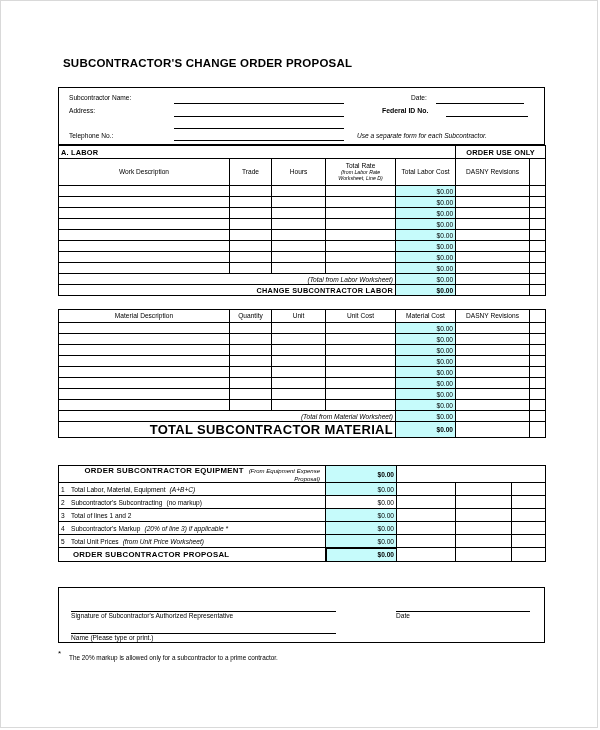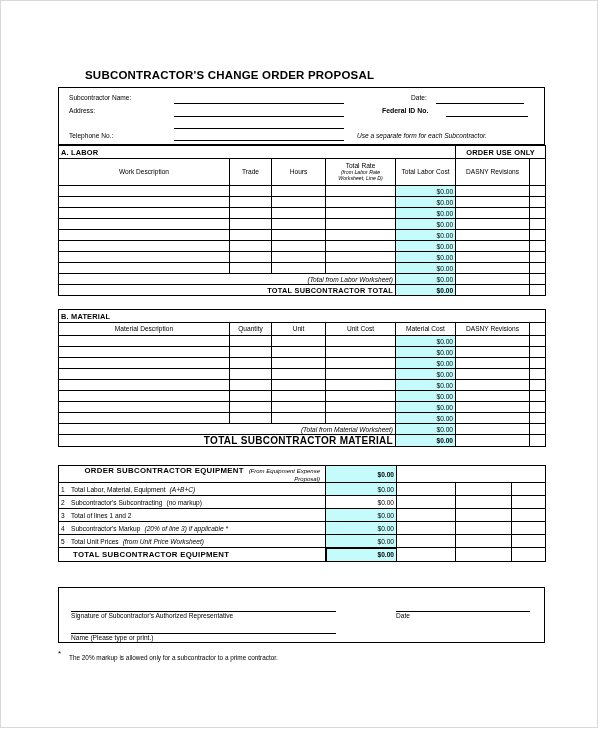--- a/index.html
+++ b/index.html
@@ -20,26 +20,25 @@
     left: 0; top: 0;
     width: 598px;
     height: 728px;
     border: 1px solid #d9d9d9;
     background: #fff;
     box-sizing: border-box;
   }
   .doc-title {
     position: absolute;
     left: 62px;
-    top: 68px;
+    top: 56px;
     font-size: 11.5px;
     font-weight: bold;
     letter-spacing: .2px;
     white-space: nowrap;
-    margin-left: 22px;
   }
 
   
   .idbox {
     position: absolute;
     left: 57px;
     top: 86px;
     width: 487px;
     height: 58px;
     border: 1.6px solid #000;
@@ -248,42 +247,39 @@
           <td></td>
           <td class="rgt"></td>
         </tr>
       <tr>
         <td class="lft ital totlabel" colspan="4">(Total from Labor Worksheet)</td>
         <td class="cyan money">$0.00</td>
         <td></td>
         <td class="rgt"></td>
       </tr>
       <tr>
-        <td class="lft bold totlabel" colspan="4" style="font-size:7.3px;letter-spacing:.3px">TOTAL SUBCONTRACTOR TOTAL</td>
+        <td class="lft bold totlabel" colspan="4" style="font-size:7.3px;letter-spacing:.3px">CHANGE SUBCONTRACTOR LABOR</td>
         <td class="cyan money bold">$0.00</td>
         <td></td>
         <td class="rgt"></td>
       </tr>
     </tbody>
   </table>
 
   <table class="tbl" style="top:308px;">
     <colgroup>
       <col style="width:171px">
         <col style="width:42px">
         <col style="width:54px">
       <col style="width:70px">
         <col style="width:60px">
         <col style="width:74px">
         <col style="width:16px">
     </colgroup>
     <tbody>
-      <tr class="sect-hd">
-        <td class="lft rgt" colspan="7">B.  MATERIAL</td>
-      </tr>
       <tr class="colhd" style="height:13px">
         <td class="lft" style="height:13px">Material Description</td>
         <td style="height:13px">Quantity</td>
         <td style="height:13px">Unit</td>
         <td style="height:13px">Unit Cost</td>
         <td style="height:13px">Material Cost</td>
         <td style="height:13px">DASNY Revisions</td>
         <td class="rgt" style="height:13px"></td>
       </tr>
       <tr class="emptyrow">
@@ -358,21 +354,21 @@
           <td></td>
           <td class="rgt"></td>
         </tr>
       <tr>
         <td class="lft ital totlabel" colspan="4">(Total from Material Worksheet)</td>
         <td class="cyan money">$0.00</td>
         <td></td>
         <td class="rgt"></td>
       </tr>
       <tr>
-        <td class="lft bold totlabel" colspan="4" style="font-size:10px;letter-spacing:.3px">TOTAL SUBCONTRACTOR MATERIAL</td>
+        <td class="lft bold totlabel" colspan="4" style="font-size:13px;letter-spacing:.3px">TOTAL SUBCONTRACTOR MATERIAL</td>
         <td class="cyan money bold">$0.00</td>
         <td></td>
         <td class="rgt"></td>
       </tr>
     </tbody>
   </table>
 
   <table class="tbl" style="top:464px;">
     <colgroup>
       <col style="width:267px">
@@ -433,21 +429,21 @@
       <tr style="height:13px">
         <td class="lft" style="height:13px; border-right:0;">
           <span style="display:inline-block;width:10px">5</span><span>Total Unit Prices</span><span class="ital" style="margin-left:4px">(from Unit Price Worksheet)</span>
         </td>
         <td class="cyan money" style="height:13px">$0.00</td>
         <td style="height:13px"></td>
         <td style="height:13px"></td>
         <td class="rgt" style="height:13px"></td>
       </tr>
       <tr style="height:14px">
-        <td class="lft bold" style="height:14px; border-right:0; padding-left:14px; font-size:7.8px; letter-spacing:.3px;">TOTAL SUBCONTRACTOR EQUIPMENT</td>
+        <td class="lft bold" style="height:14px; border-right:0; padding-left:14px; font-size:7.8px; letter-spacing:.3px;">ORDER SUBCONTRACTOR PROPOSAL</td>
         <td class="cyan money bold boxed" style="height:14px">$0.00</td>
         <td style="height:14px"></td>
         <td style="height:14px"></td>
         <td class="rgt" style="height:14px"></td>
       </tr>
     </tbody>
   </table>
 
   <div class="sigbox" style="top:586px; height:56px;">
     <span class="rule" style="left:12px; top:23px; width:265px;"></span>

